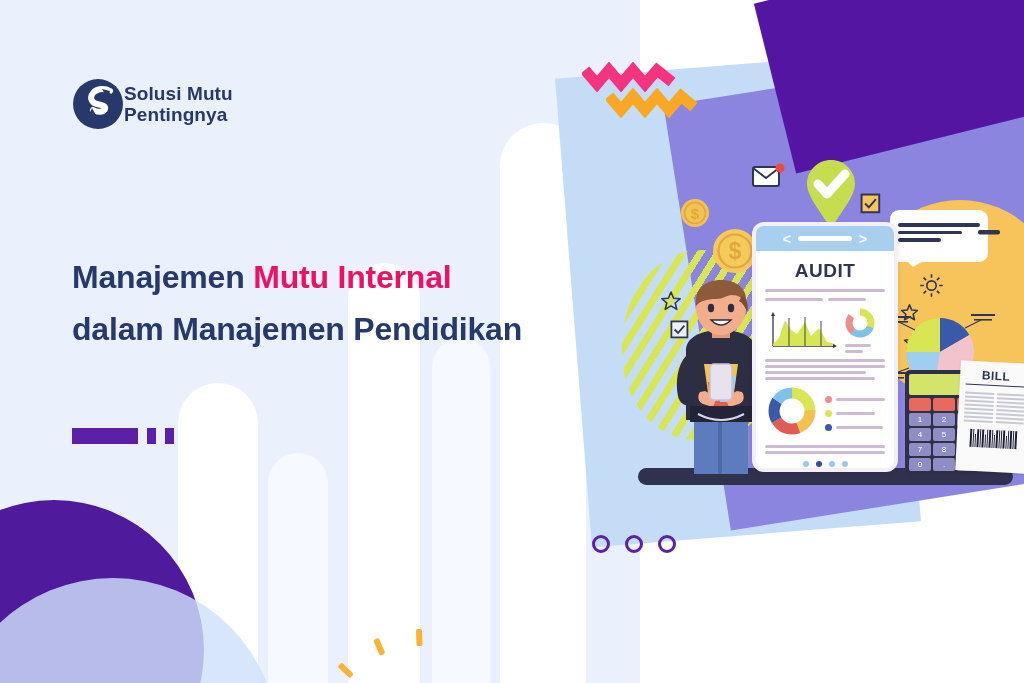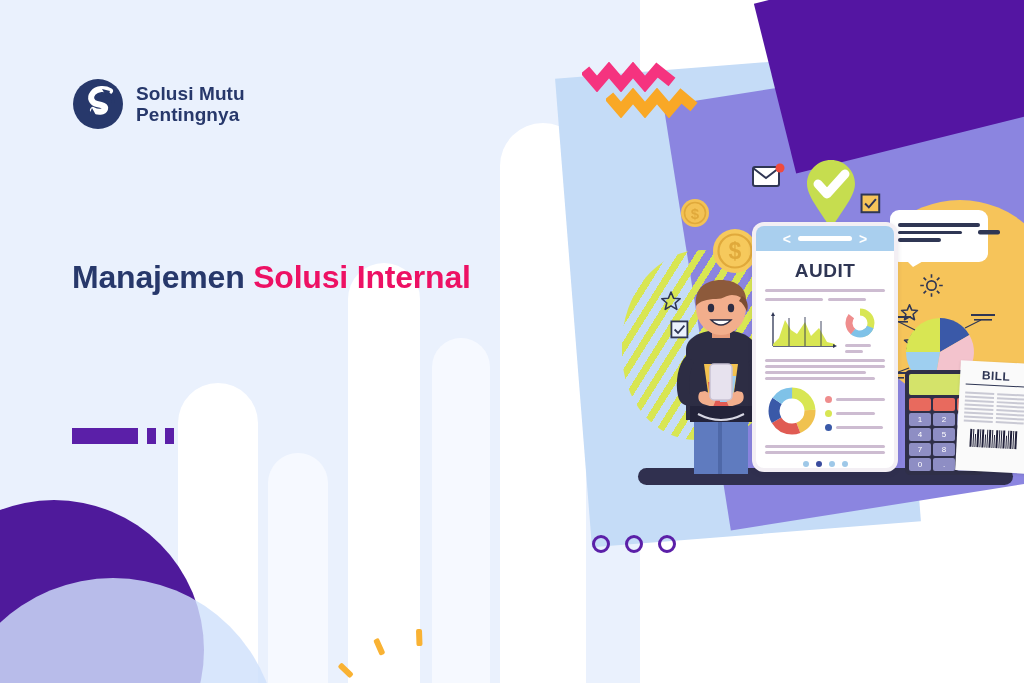--- a/index.html
+++ b/index.html
@@ -22,21 +22,21 @@
   
   .circ{position:absolute;border-radius:50%;}
   .circ-purple{left:-96px;top:500px;width:300px;height:300px;background:#4f1a9b;}
   .circ-blue{left:-52px;top:578px;width:330px;height:330px;background:#cfe0fb;opacity:.82;}
 
   
   .sunburst{position:absolute;left:345px;top:612px;width:150px;height:150px;}
   .sun-ray{position:absolute;left:50%;top:50%;width:6px;height:17px;background:#f9b233;border-radius:2px;transform-origin:3px 58px;}
 
   
-  .logo{position:absolute;left:72px;top:78px;display:flex;align-items:center;gap:12px;}
+  .logo{position:absolute;left:72px;top:78px;display:flex;align-items:center;gap:0;}
   .logo-mark{width:52px;height:52px;flex:0 0 52px;}
   .logo-text{font-weight:bold;font-size:19px;line-height:1.12;color:#27386b;letter-spacing:.1px;}
 
   
   .headline{position:absolute;left:72px;top:252px;width:540px;
     font-weight:bold;font-size:32px;line-height:1.62;color:#27386b;letter-spacing:-.2px;}
   .hl-line{white-space:nowrap;}
   .accent{color:#ed1164;}
 
   
@@ -160,21 +160,22 @@
         <path d="M34 14c4 2 7 6 7 11" fill="none" stroke="#27386b" stroke-width="3"></path>
       </svg>
     </span>
     <span class="logo-text">
       <span>Solusi Mutu</span><br>
       <span>Pentingnya</span>
     </span>
   </div>
 
   <div class="headline">
-    <div class="hl-line"><span>Manajemen </span><span class="accent">Solusi Internal</span></div>
+    <div class="hl-line"><span>Manajemen </span><span class="accent">Mutu Internal</span></div>
+    <div class="hl-line">dalam Manajemen Pendidikan</div>
   </div>
 
   <div class="marks">
     <i class="mk long"></i>
     <i class="mk dot"></i>
     <i class="mk dot"></i>
   </div>
 
   <div class="illus">
 

